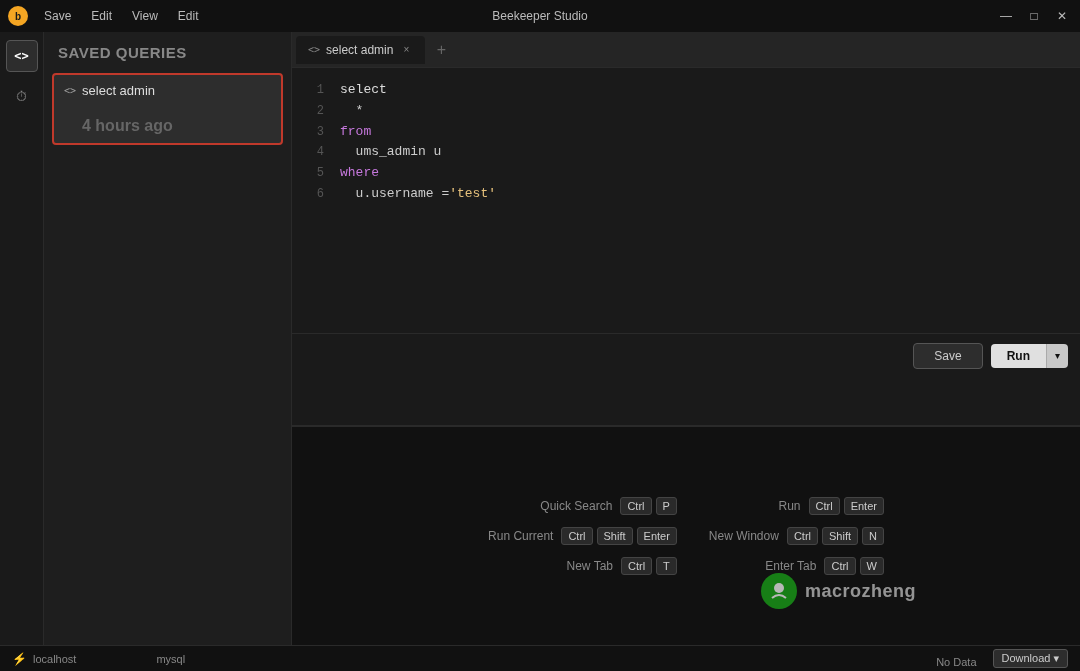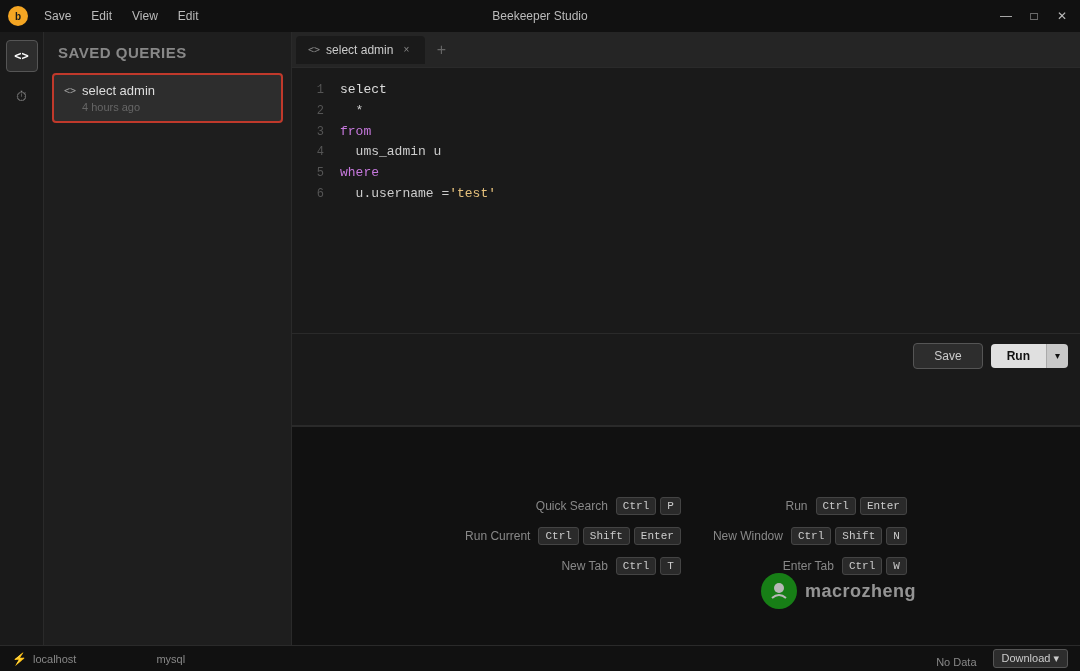--- a/index.html
+++ b/index.html
@@ -140,23 +140,24 @@
       color: #ddd;
       font-size: 13px;
       font-weight: 500;
     }
     .query-item-icon {
       color: #a0a0a0;
       font-size: 11px;
     }
     .query-item-time {
       color: #666;
-      font-size: 11px;
-      margin-top: 3px;
+      font-size: 16px;
+      margin-top: 19px;
       margin-left: 18px;
+      font-weight: bold;
     }
 
     
     .content-area {
       flex: 1;
       display: flex;
       flex-direction: column;
       background: #1a1a1a;
     }
 
@@ -310,21 +311,21 @@
       display: flex;
       gap: 4px;
     }
     .kbd {
       background: #2a2a2a;
       border: 1px solid #444;
       border-radius: 3px;
       padding: 2px 6px;
       font-size: 11px;
       color: #ccc;
-      font-family: Liberation Mono, monospace;
+      font-family: Liberation Sans, sans-serif;
     }
 
     
     .watermark {
       position: absolute;
       bottom: 36px;
       right: 164px;
       display: flex;
       align-items: center;
       gap: 8px;

